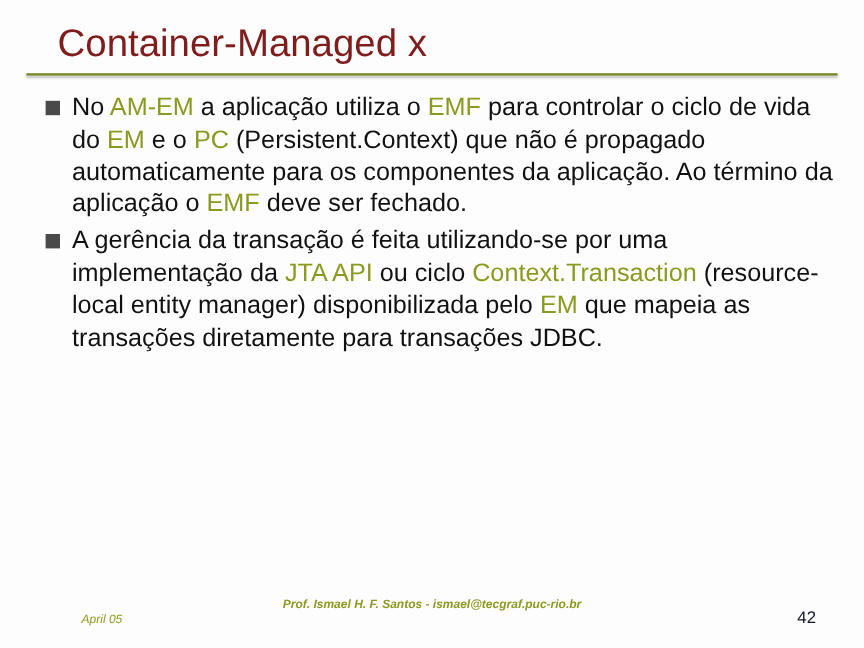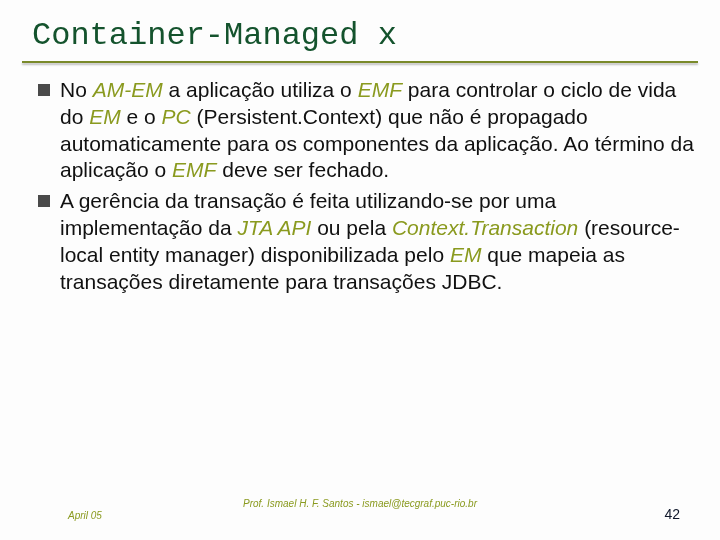--- a/index.html
+++ b/index.html
@@ -11,25 +11,25 @@
     position: relative;
     overflow: hidden;
   }
   .slide {
     width: 100%;
     height: 100%;
     padding: 18px 0 0 0;
     position: relative;
   }
   .title {
-    font-family: Liberation Mono, monospace;
+    font-family: Liberation Sans, sans-serif;
     font-size: 32px;
-    color: #14532d;
+    color: #7f1d1d;
     line-height: 1.15;
-    padding: 0 40px 0 32px;
+    padding: 0 40px 0 48px;
   }
   .title-rule {
     margin: 6px 22px 0 22px;
     height: 2px;
     background: #7a8a2a;
     box-shadow: 0 2px 2px rgba(0,0,0,0.25);
   }
   .content {
     padding: 14px 24px 0 38px;
   }
@@ -44,37 +44,37 @@
     background: #4a4a4a;
     margin-top: 7px;
     margin-right: 10px;
     flex-shrink: 0;
   }
   .bullet-text {
     font-size: 21px;
     line-height: 1.28;
     color: #111;
   }
-  .hl { color: #8a9a1f; font-style: italic; }
+  .hl { color: #8a9a1f; }
   .footer {
     position: absolute;
     bottom: 18px;
     left: 0;
     width: 100%;
     padding: 0 40px 0 68px;
     display: flex;
     justify-content: space-between;
     align-items: baseline;
     font-size: 10px;
   }
   .footer-left { color: #8a9a1f; font-style: italic; margin-top: 12px; }
   .footer-center {
     color: #8a9a1f;
     font-style: italic;
-    font-weight: normal;
+    font-weight: bold;
     position: absolute;
     left: 50%;
     transform: translateX(-50%);
     white-space: nowrap;
   }
   .footer-right { color: #0f172a; font-size: 14px; }
 </style>
 </head>
 <body>
 
@@ -85,21 +85,21 @@
   </div>
   <div class="title-rule"></div>
 
   <div class="content">
     <div class="bullet-item">
       <div class="bullet-marker"></div>
       <div class="bullet-text"><span>No </span><span class="hl">AM-EM</span><span> a aplicação utiliza o </span><span class="hl">EMF</span><span> para controlar o ciclo de vida do </span><span class="hl">EM</span><span> e o </span><span class="hl">PC</span><span> (Persistent.Context) que não é propagado automaticamente para os componentes da aplicação. Ao término da aplicação o </span><span class="hl">EMF</span><span> deve ser fechado.</span></div>
     </div>
     <div class="bullet-item">
       <div class="bullet-marker"></div>
-      <div class="bullet-text"><span>A gerência da transação é feita utilizando-se por uma implementação da </span><span class="hl">JTA API</span><span> ou pela </span><span class="hl">Context.Transaction</span><span> (resource-local entity manager) disponibilizada pelo </span><span class="hl">EM</span><span> que mapeia as transações diretamente para transações JDBC.</span></div>
+      <div class="bullet-text"><span>A gerência da transação é feita utilizando-se por uma implementação da </span><span class="hl">JTA API</span><span> ou ciclo </span><span class="hl">Context.Transaction</span><span> (resource-local entity manager) disponibilizada pelo </span><span class="hl">EM</span><span> que mapeia as transações diretamente para transações JDBC.</span></div>
     </div>
   </div>
 
   <div class="footer">
     <span class="footer-left">April 05</span>
     <span class="footer-center">Prof. Ismael H. F. Santos -  ismael@tecgraf.puc-rio.br</span>
     <span class="footer-right">42</span>
   </div>
 
 </div>

